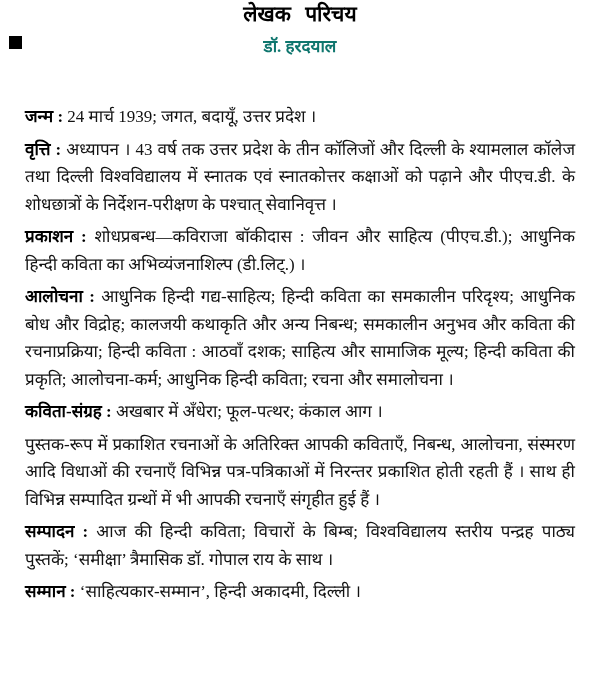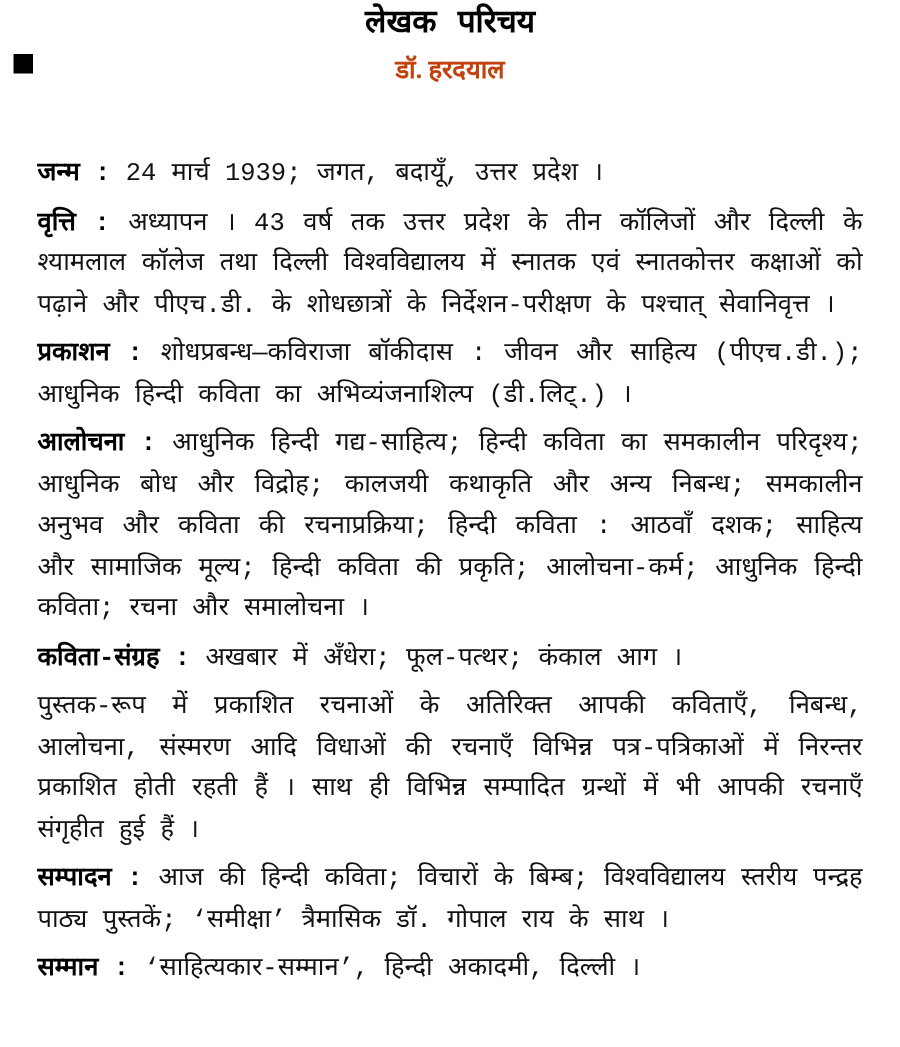--- a/index.html
+++ b/index.html
@@ -32,31 +32,30 @@
     padding-top: 1px;
     word-spacing: 9px;
     color: #000000;
   }
   .doc-author {
     text-align: center;
     font-weight: bold;
     font-size: 17px;
     line-height: 22px;
     margin-top: 9px;
-    color: #c2410c;
+    color: #0f766e;
   }
   .doc-body {
     margin: 45px 25px 0 25px;
   }
   .para {
     font-size: 17px;
     line-height: 27.5px;
     text-align: justify;
     margin: 0 0 5px 0;
-    font-family: Liberation Mono, monospace;
   }
   .para strong {
     font-weight: bold;
     color: #000000;
   }
 </style>
 </head>
 <body>
 
 <div class="page">

